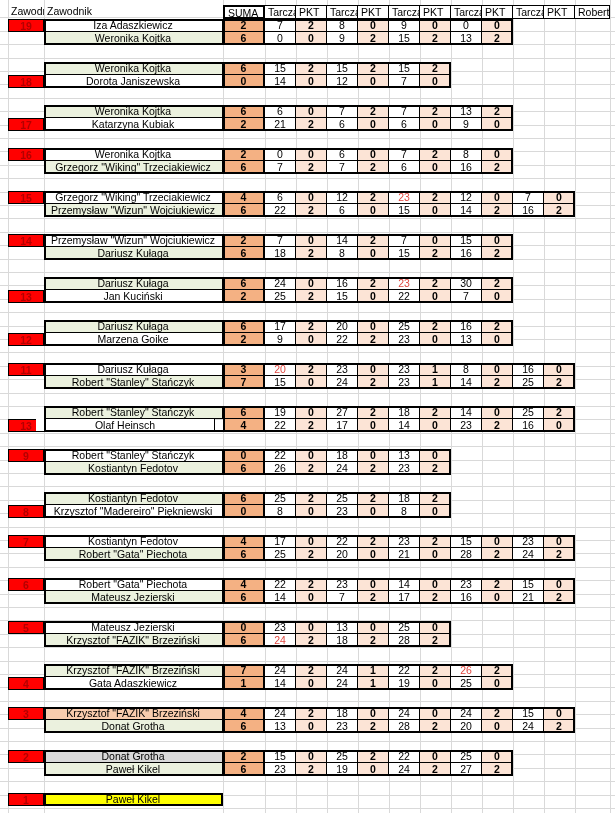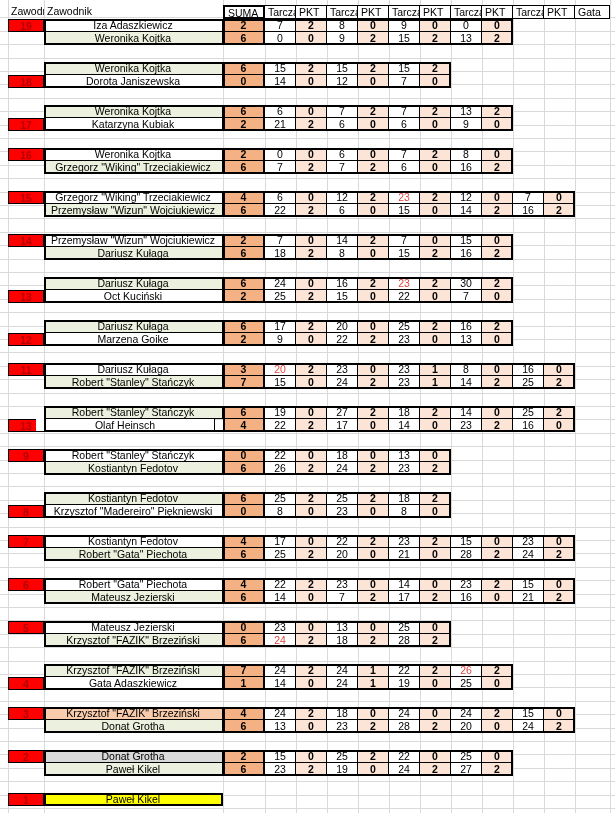--- a/index.html
+++ b/index.html
@@ -69,21 +69,21 @@
     <div class="hcell hbox" style="left:265px;width:31px">Tarcza</div>
     <div class="hcell hbox" style="left:296px;width:31px">PKT</div>
     <div class="hcell hbox" style="left:327px;width:31px">Tarcza</div>
     <div class="hcell hbox" style="left:358px;width:31px">PKT</div>
     <div class="hcell hbox" style="left:389px;width:31px">Tarcza</div>
     <div class="hcell hbox" style="left:420px;width:31px">PKT</div>
     <div class="hcell hbox" style="left:451px;width:31px">Tarcza</div>
     <div class="hcell hbox" style="left:482px;width:31px">PKT</div>
     <div class="hcell hbox" style="left:513px;width:31px">Tarcza</div>
     <div class="hcell hbox" style="left:544px;width:31px">PKT</div>
-    <div class="hcell hbox" style="left:575px;width:35px">Gata</div>
+    <div class="hcell hbox" style="left:575px;width:35px">Robert</div>
   </div>
 
   <div id="blocks">
       <div class="block" style="left: 8px; top: 19px;">
         <div class="cell mj" style="left: 0px; top: 0px; width: 36px;">19</div>
         <div class="cell name " style="left: 36px; top: 0px; width: 179px;">Iza Adaszkiewicz</div>
         <div class="cell suma" style="left: 215px; top: 0px; width: 42px;">2</div>
         <div class="cell t" style="left: 257px; top: 0px; width: 31px;">7</div>
         <div class="cell p" style="left: 288px; top: 0px; width: 31px;">2</div>
         <div class="cell t" style="left: 319px; top: 0px; width: 31px;">8</div>
@@ -235,21 +235,21 @@
         <div class="cell suma" style="left: 215px; top: 0px; width: 42px;">6</div>
         <div class="cell t" style="left: 257px; top: 0px; width: 31px;">24</div>
         <div class="cell p" style="left: 288px; top: 0px; width: 31px;">0</div>
         <div class="cell t" style="left: 319px; top: 0px; width: 31px;">16</div>
         <div class="cell p" style="left: 350px; top: 0px; width: 31px;">2</div>
         <div class="cell t redtxt" style="left: 381px; top: 0px; width: 31px;">23</div>
         <div class="cell p" style="left: 412px; top: 0px; width: 31px;">2</div>
         <div class="cell t" style="left: 443px; top: 0px; width: 31px;">30</div>
         <div class="cell p" style="left: 474px; top: 0px; width: 31px;">2</div>
         <div class="cell mj" style="left: 0px; top: 13px; width: 36px;">13</div>
-        <div class="cell name " style="left: 36px; top: 13px; width: 179px;">Oct Kuciński</div>
+        <div class="cell name " style="left: 36px; top: 13px; width: 179px;">Jan Kuciński</div>
         <div class="cell suma" style="left: 215px; top: 13px; width: 42px;">2</div>
         <div class="cell t" style="left: 257px; top: 13px; width: 31px;">25</div>
         <div class="cell p" style="left: 288px; top: 13px; width: 31px;">2</div>
         <div class="cell t" style="left: 319px; top: 13px; width: 31px;">15</div>
         <div class="cell p" style="left: 350px; top: 13px; width: 31px;">0</div>
         <div class="cell t" style="left: 381px; top: 13px; width: 31px;">22</div>
         <div class="cell p" style="left: 412px; top: 13px; width: 31px;">0</div>
         <div class="cell t" style="left: 443px; top: 13px; width: 31px;">7</div>
         <div class="cell p" style="left: 474px; top: 13px; width: 31px;">0</div>
         <div class="frame" style="left: 36px; top: 0px; width: 469px; height: 26px;"></div>

